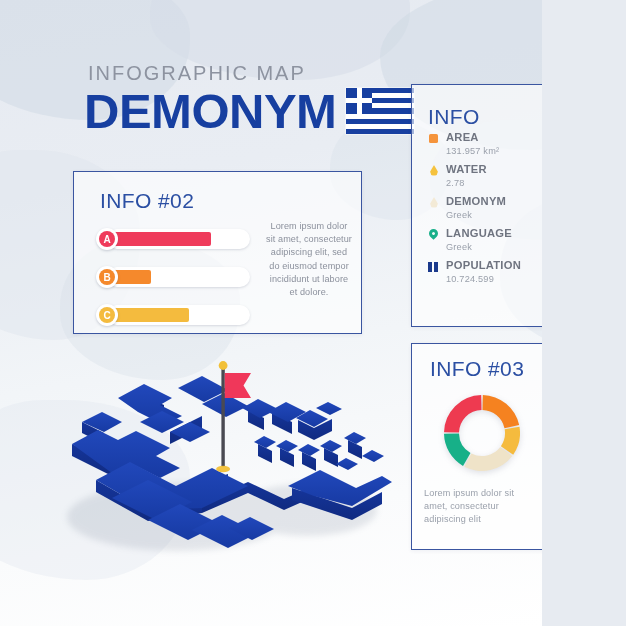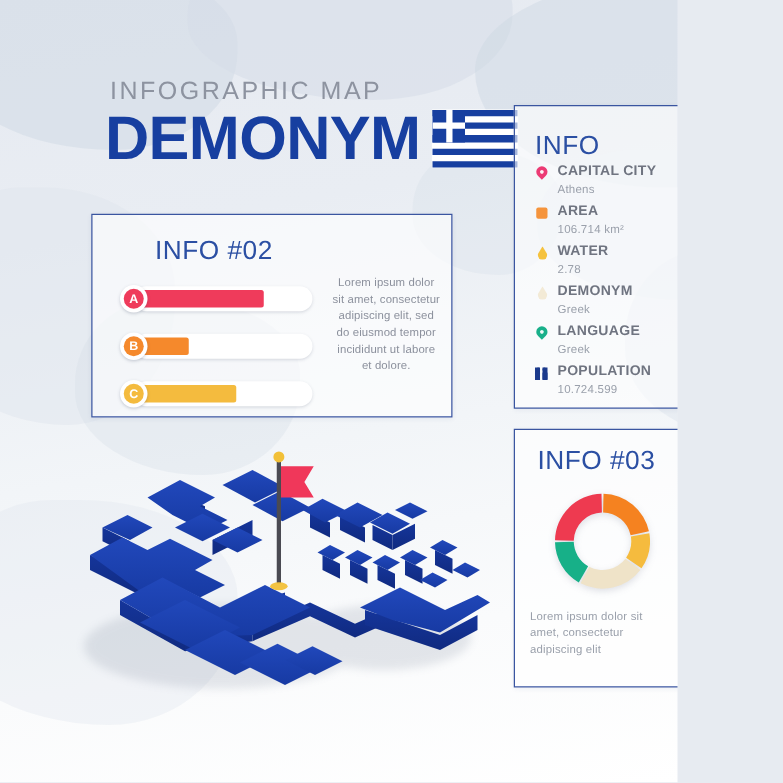--- a/index.html
+++ b/index.html
@@ -43,21 +43,21 @@
     position:absolute;border:1.3px solid #3a55a0;
     background:rgba(255,255,255,.62);
     box-shadow:0 1px 4px rgba(40,60,110,.07);
   }
   .panel-title{
     color:#2b4fa3;font-size:21px;letter-spacing:.4px;font-weight:400;
   }
 
   
   #panel02{left:73px;top:171px;width:287px;height:161px;}
-  #panel02 .panel-title{position:absolute;left:26px;top:17px;margin-left:24px;}
+  #panel02 .panel-title{position:absolute;left:26px;top:17px;}
   .bars{position:absolute;left:22px;top:56px;width:154px;}
   .barrow{position:relative;height:22px;margin-bottom:16px;}
   .bartrack{
     position:absolute;left:11px;top:1px;width:143px;height:20px;border-radius:10px;
     background:#ffffff;box-shadow:0 1px 2.5px rgba(60,70,100,.18);
   }
   .barfill{position:absolute;left:11px;top:4px;height:14px;border-radius:0 2px 2px 0;}
   .barbadge{
     position:absolute;left:0;top:0;width:22px;height:22px;border-radius:50%;
     background:#fff;box-shadow:0 1px 2.5px rgba(60,70,100,.25);
@@ -170,34 +170,27 @@
       </div>
     </div>
 
     <div class="lorem02">Lorem ipsum dolor sit amet, consectetur adipiscing elit, sed do eiusmod tempor incididunt ut labore et dolore.</div>
   </div>
 
   <div class="panel" id="panelInfo">
     <div class="panel-title">INFO</div>
     <div class="infolist">
 
-      <div class="inforow">
-        <div class="iico">
-            <div class="pin" style="background:#ec3a74;"></div>
-          </div>
-        <div class="infolabel">CAPITAL CITY</div>
-        <div class="infoval">Athens</div>
-      </div>
 
       <div class="inforow">
         <div class="iico">
             <div class="sq" style="background:#f5943c;"></div>
           </div>
         <div class="infolabel">AREA</div>
-        <div class="infoval">106.714 km²</div>
+        <div class="infoval">131.957 km²</div>
       </div>
 
       <div class="inforow">
         <div class="iico">
             <div class="drop" style="background:#f5c23e;"></div>
           </div>
         <div class="infolabel">WATER</div>
         <div class="infoval">2.78</div>
       </div>
 

